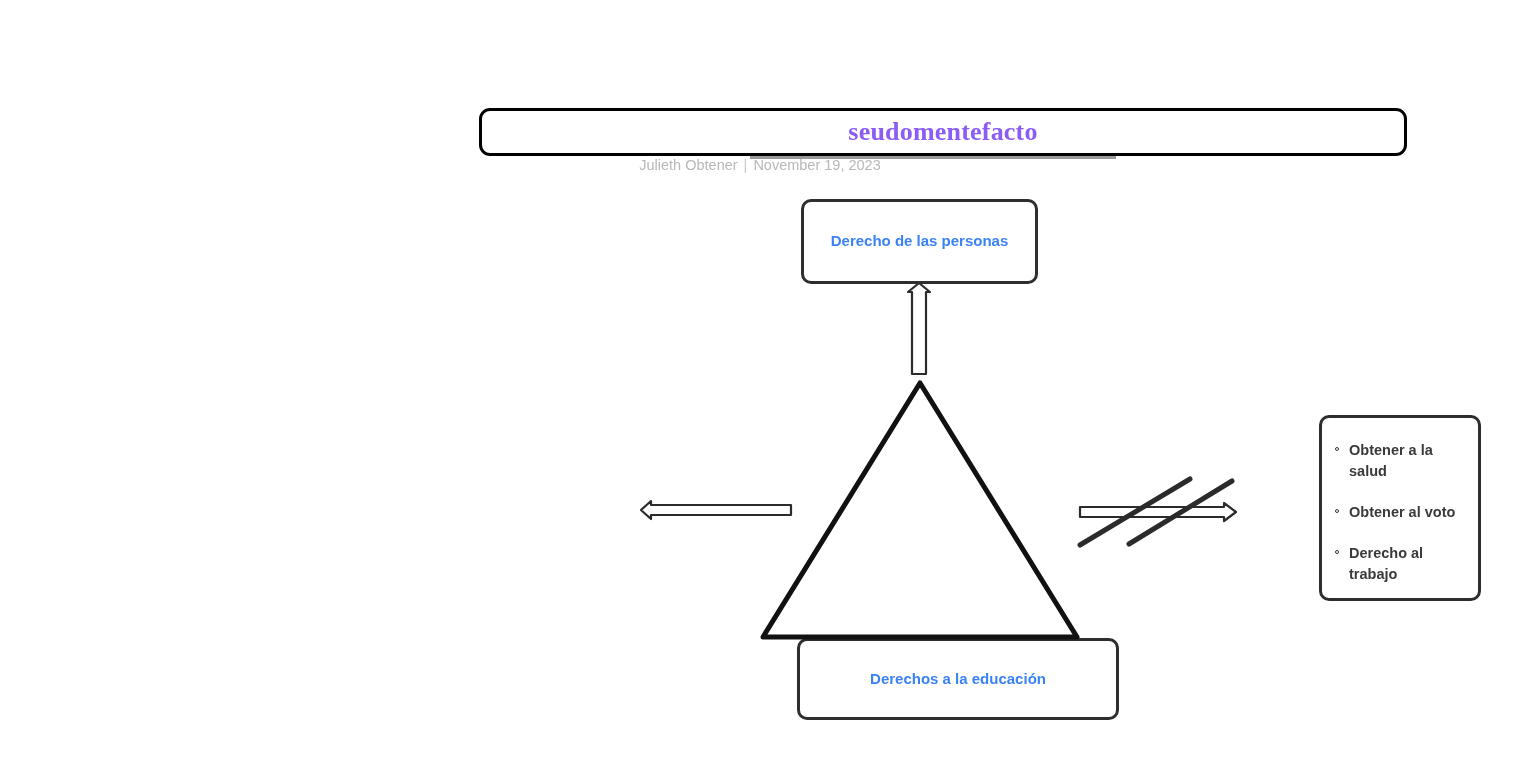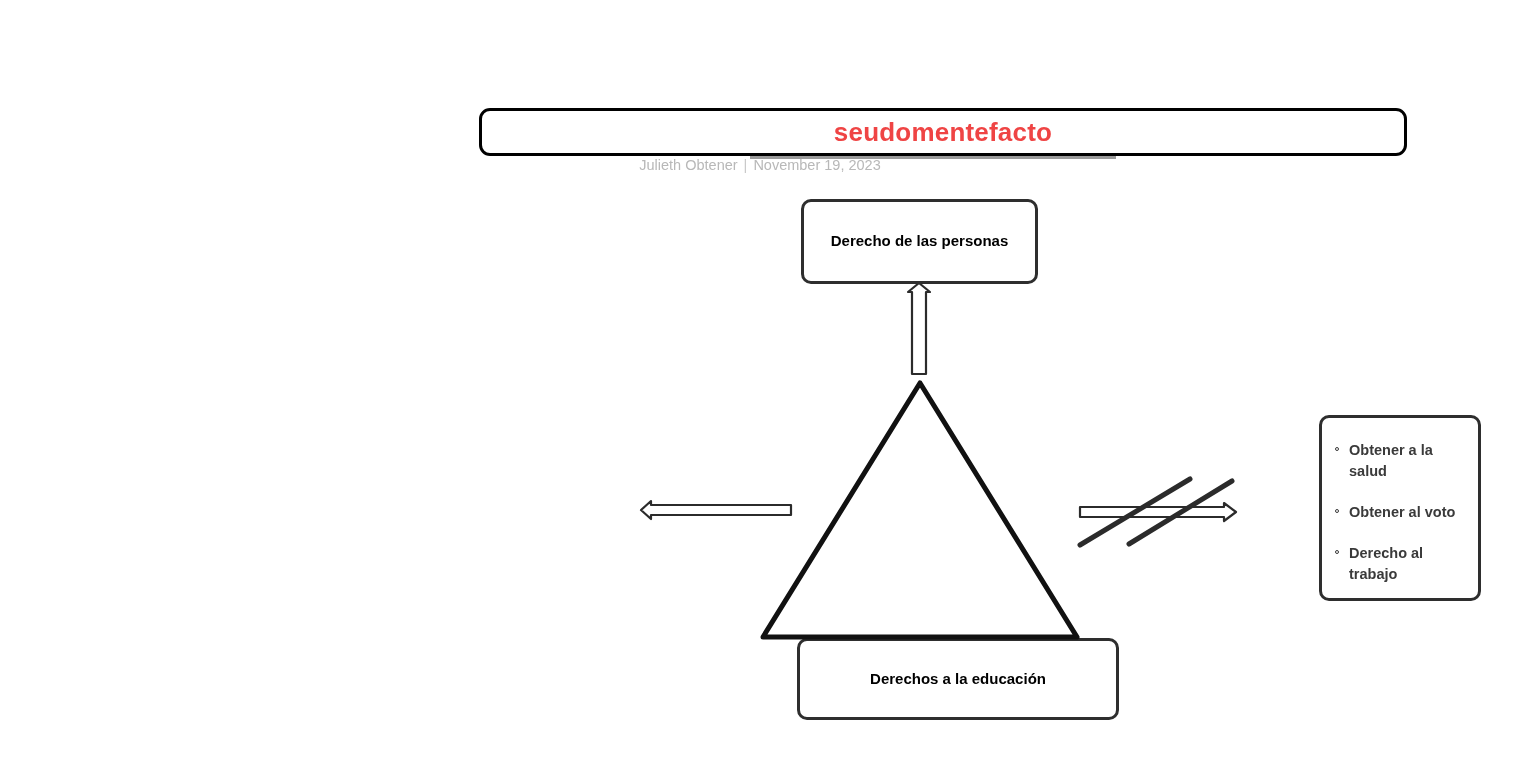--- a/index.html
+++ b/index.html
@@ -32,23 +32,24 @@
     border-radius: 11px;
     background: #ffffff;
     display: flex;
     align-items: center;
     justify-content: center;
     z-index: 6;
   }
   .title-text {
     font-size: 26px;
     font-weight: bold;
-    color: #ef4444;
+    color: #8b5cf6;
     letter-spacing: 0.2px;
     line-height: 1;
+    font-family: Liberation Serif, serif;
   }
   .title-rule {
     position: absolute;
     left: 750px;
     top: 156px;
     width: 366px;
     height: 3px;
     background: #9a9a9a;
     z-index: 5;
   }
@@ -76,21 +77,21 @@
     background: #ffffff;
   }
   .node-center {
     display: flex;
     align-items: center;
     justify-content: center;
   }
   .node-label {
     font-size: 15px;
     font-weight: bold;
-    color: #000000;
+    color: #3b82f6;
     text-align: center;
     line-height: 1.25;
   }
 
   #node-top {
     left: 801px;
     top: 199px;
     width: 237px;
     height: 85px;
     z-index: 4;

